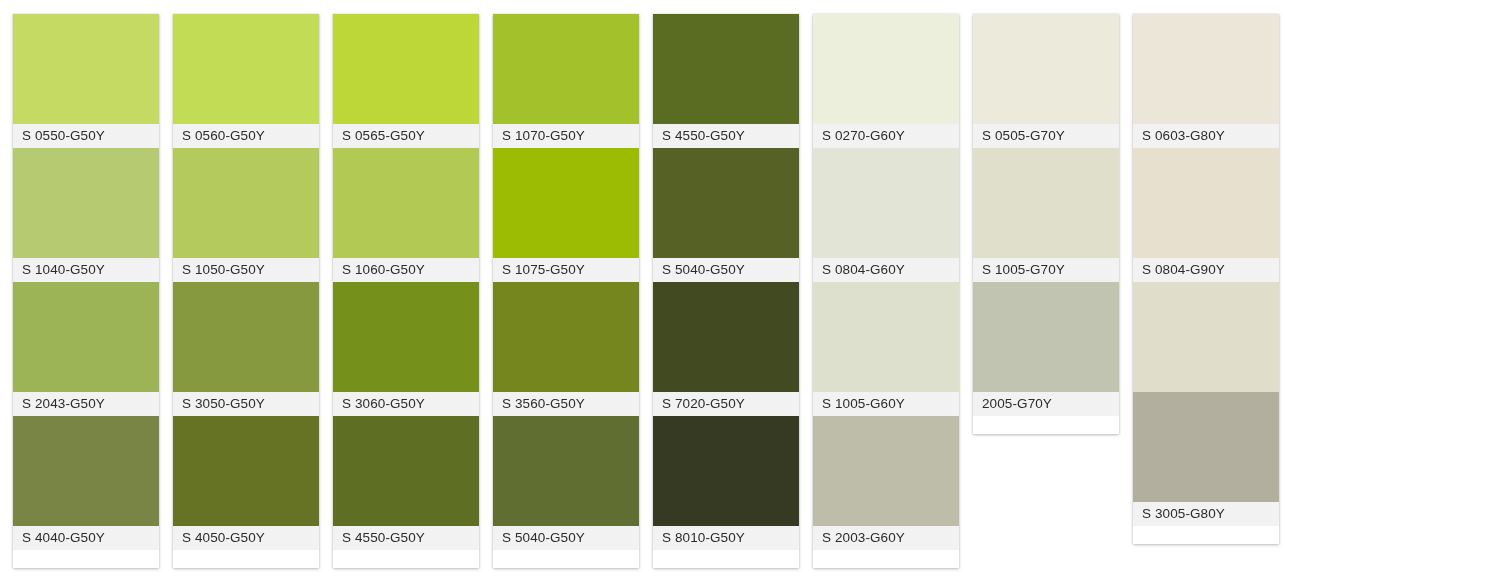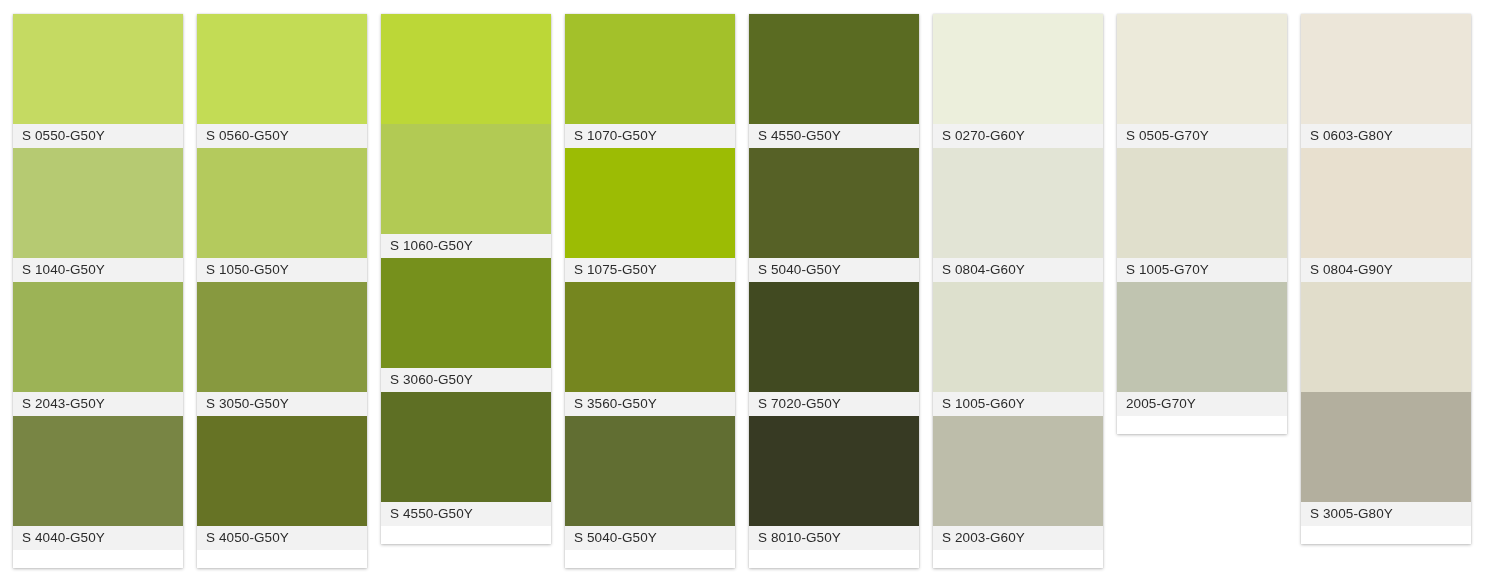--- a/index.html
+++ b/index.html
@@ -23,21 +23,21 @@
     background: #ffffff;
     display: flex;
     align-items: flex-start;
     padding: 14px 0 0 13px;
     box-sizing: border-box;
     gap: 0;
   }
 
   .swatch-column {
     position: relative;
-    width: 170px;
+    width: 146px;
     margin-right: 14px;
     background: #eab308;
     box-shadow: 0 1px 3px rgba(0,0,0,0.26), 0 0 1px rgba(0,0,0,0.18);
     overflow: hidden;
     flex: 0 0 auto;
   }
   .swatch-column:last-child {
     margin-right: 12px;
   }
 
@@ -116,20 +116,21 @@
         <div class="swatch-chip" style="background-color: rgb(102, 115, 37);"></div>
         <div class="swatch-label">S 4050-G50Y</div>
       </div>
       <div class="swatch-cell partial">
         <div class="swatch-chip" style="background-color: rgb(255, 255, 255);"></div>
       </div>
     </div>
     <div class="swatch-column">
       <div class="swatch-cell">
         <div class="swatch-chip" style="background-color: rgb(188, 215, 55);"></div>
+        <div class="swatch-label">S 0565-G50Y</div>
       </div>
       <div class="swatch-cell">
         <div class="swatch-chip" style="background-color: rgb(178, 202, 84);"></div>
         <div class="swatch-label">S 1060-G50Y</div>
       </div>
       <div class="swatch-cell">
         <div class="swatch-chip" style="background-color: rgb(118, 144, 28);"></div>
         <div class="swatch-label">S 3060-G50Y</div>
       </div>
       <div class="swatch-cell">

